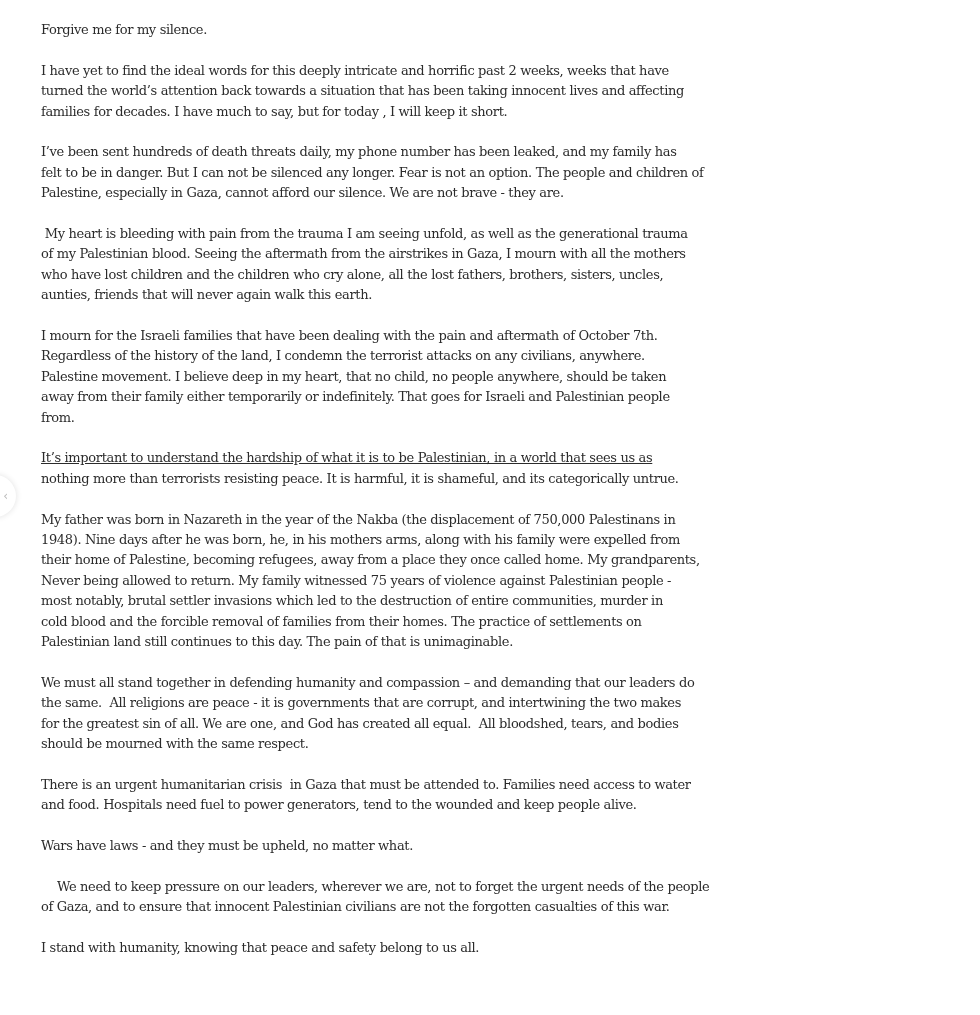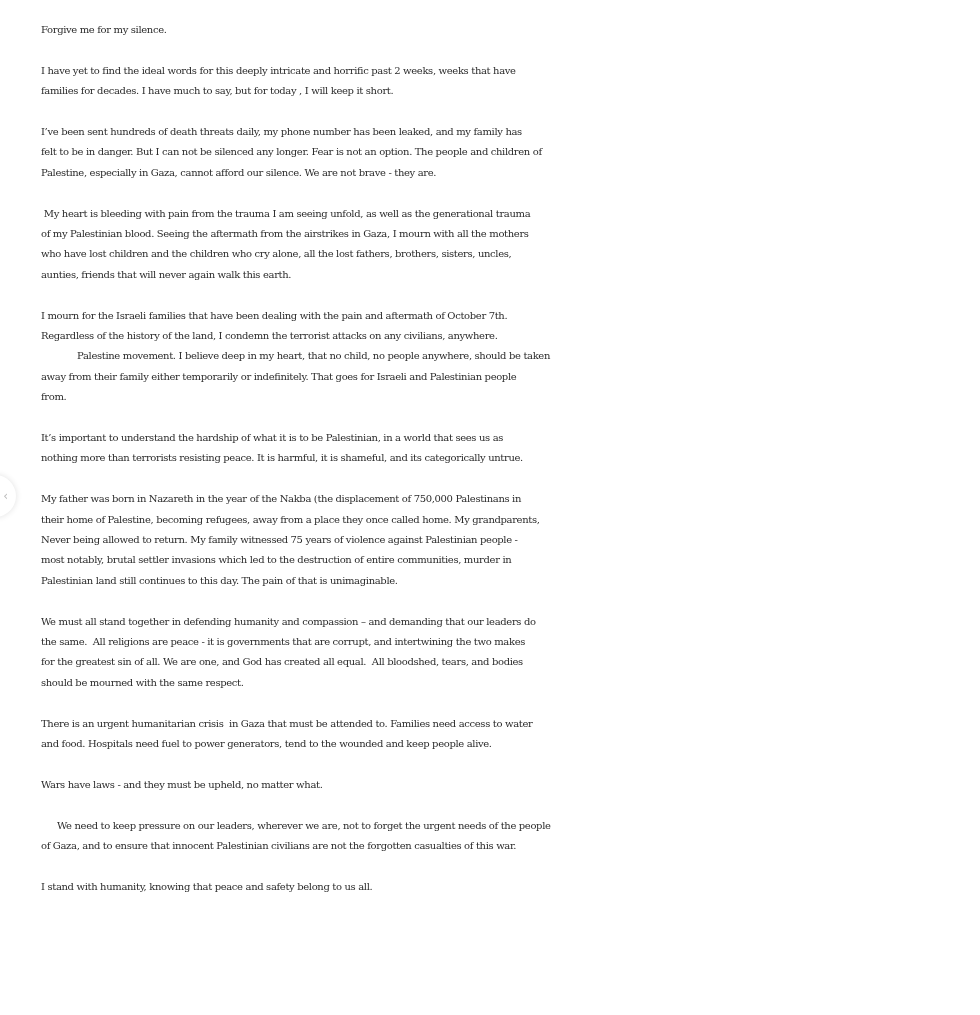--- a/index.html
+++ b/index.html
@@ -1,20 +1,20 @@
 <!DOCTYPE html>
 <html><head>
 <meta charset="utf-8">
 <style>
   html, body { margin: 0; padding: 0; background: #ffffff; }
   body { width: 980px; height: 1015px; overflow: hidden; position: relative; }
   .page {
     position: absolute; left: 41px; top: 20px; width: 900px;
     font-family: "DejaVu Serif", "Liberation Serif", serif;
-    font-size: 10px; line-height: 20.4px; color: #2b2b2b;
+    font-size: 13px; line-height: 20.4px; color: #2b2b2b;
     letter-spacing: -0.35px;
   }
   .para { margin: 0 0 20.4px 0; white-space: nowrap; }
   .line { display: block; }
   .carousel-prev {
     position: absolute; left: -26px; top: 475px; width: 42px; height: 42px;
     border-radius: 50%; background: #ffffff;
     box-shadow: 0 0 6px rgba(0,0,0,0.12);
     display: flex; align-items: center; justify-content: flex-end;
     padding-right: 8px; box-sizing: border-box; cursor: pointer;
@@ -27,49 +27,52 @@
 <div class="carousel-prev">
   <span>‹</span>
 </div>
 
 <div class="page" id="page">
     <p class="para">
       <span class="line" style="white-space: pre;">Forgive me for my silence.</span>
     </p>
     <p class="para">
       <span class="line" style="white-space: pre;">I have yet to find the ideal words for this deeply intricate and horrific past 2 weeks, weeks that have</span>
+      <span class="line" style="white-space: pre;">turned the world’s attention back towards a situation that has been taking innocent lives and affecting</span>
       <span class="line" style="white-space: pre;">families for decades. I have much to say, but for today , I will keep it short.</span>
     </p>
     <p class="para">
       <span class="line" style="white-space: pre;">I’ve been sent hundreds of death threats daily, my phone number has been leaked, and my family has</span>
       <span class="line" style="white-space: pre;">felt to be in danger. But I can not be silenced any longer. Fear is not an option. The people and children of</span>
       <span class="line" style="white-space: pre;">Palestine, especially in Gaza, cannot afford our silence. We are not brave - they are.</span>
     </p>
     <p class="para">
       <span class="line" style="white-space: pre;"> My heart is bleeding with pain from the trauma I am seeing unfold, as well as the generational trauma</span>
       <span class="line" style="white-space: pre;">of my Palestinian blood. Seeing the aftermath from the airstrikes in Gaza, I mourn with all the mothers</span>
       <span class="line" style="white-space: pre;">who have lost children and the children who cry alone, all the lost fathers, brothers, sisters, uncles,</span>
       <span class="line" style="white-space: pre;">aunties, friends that will never again walk this earth.</span>
     </p>
     <p class="para">
       <span class="line" style="white-space: pre;">I mourn for the Israeli families that have been dealing with the pain and aftermath of October 7th.</span>
       <span class="line" style="white-space: pre;">Regardless of the history of the land, I condemn the terrorist attacks on any civilians, anywhere.</span>
-      <span class="line" style="white-space: pre; margin-left: 36px;">Palestine movement. I believe deep in my heart, that no child, no people anywhere, should be taken</span>
+      <span class="line" style="white-space: pre;">Palestine movement. I believe deep in my heart, that no child, no people anywhere, should be taken</span>
       <span class="line" style="white-space: pre;">away from their family either temporarily or indefinitely. That goes for Israeli and Palestinian people</span>
       <span class="line" style="white-space: pre;">from.</span>
     </p>
     <p class="para">
-      <span class="line" style="white-space: pre;">It’s important to understand the hardship of what it is to be Palestinian, in a world that sees us as</span>
+      <span class="line" style="white-space: pre; text-decoration: underline;">It’s important to understand the hardship of what it is to be Palestinian, in a world that sees us as</span>
       <span class="line" style="white-space: pre;">nothing more than terrorists resisting peace. It is harmful, it is shameful, and its categorically untrue.</span>
     </p>
     <p class="para">
       <span class="line" style="white-space: pre;">My father was born in Nazareth in the year of the Nakba (the displacement of 750,000 Palestinans in</span>
+      <span class="line" style="white-space: pre;">1948). Nine days after he was born, he, in his mothers arms, along with his family were expelled from</span>
       <span class="line" style="white-space: pre;">their home of Palestine, becoming refugees, away from a place they once called home. My grandparents,</span>
       <span class="line" style="white-space: pre;">Never being allowed to return. My family witnessed 75 years of violence against Palestinian people -</span>
       <span class="line" style="white-space: pre;">most notably, brutal settler invasions which led to the destruction of entire communities, murder in</span>
+      <span class="line" style="white-space: pre;">cold blood and the forcible removal of families from their homes. The practice of settlements on</span>
       <span class="line" style="white-space: pre;">Palestinian land still continues to this day. The pain of that is unimaginable.</span>
     </p>
     <p class="para">
       <span class="line" style="white-space: pre; margin-top: 8px;">We must all stand together in defending humanity and compassion – and demanding that our leaders do</span>
       <span class="line" style="white-space: pre;">the same.  All religions are peace - it is governments that are corrupt, and intertwining the two makes</span>
       <span class="line" style="white-space: pre;">for the greatest sin of all. We are one, and God has created all equal.  All bloodshed, tears, and bodies</span>
       <span class="line" style="white-space: pre;">should be mourned with the same respect.</span>
     </p>
     <p class="para">
       <span class="line" style="white-space: pre;">There is an urgent humanitarian crisis  in Gaza that must be attended to. Families need access to water</span>

